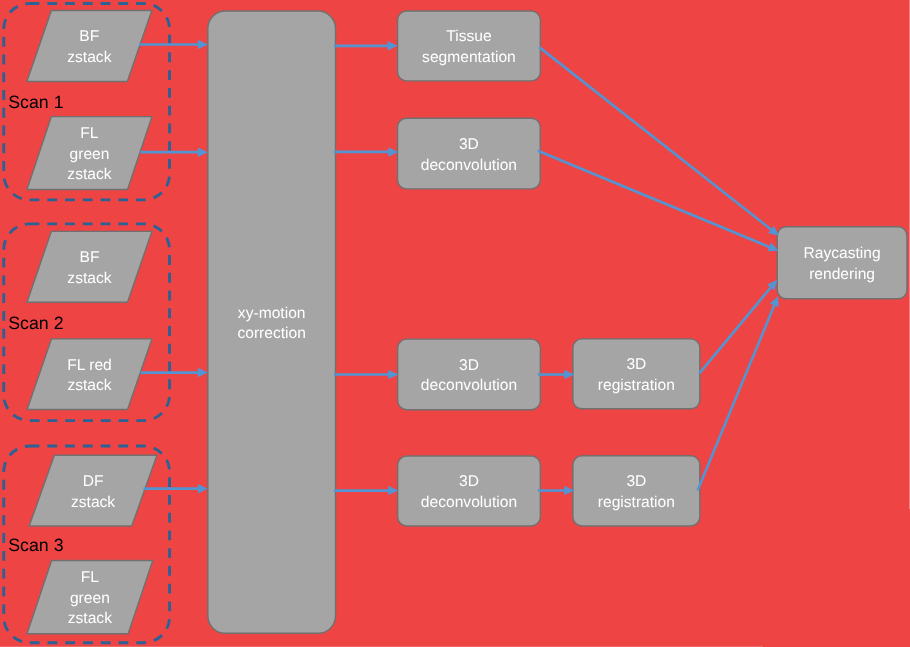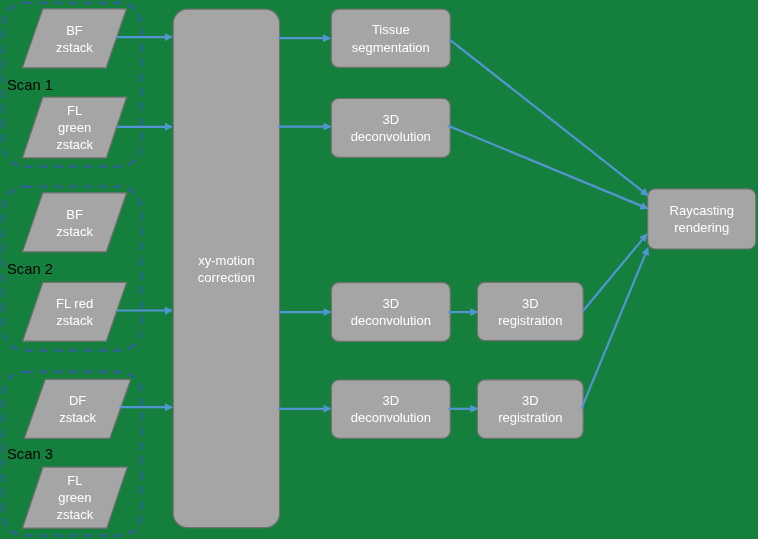--- a/index.html
+++ b/index.html
@@ -1,19 +1,19 @@
 <!DOCTYPE html>
 <html><head>
 <meta charset="utf-8">
 <title>Imaging pipeline flowchart</title>
 <style>
   html, body { margin:0; padding:0; background:#ffffff; }
   body { width:758px; height:539px; position:relative; overflow:hidden;
          font-family:"Liberation Sans", sans-serif; }
-  #stage { position:absolute; left:0; top:0; width:758px; height:539px; background:#15803d; }
+  #stage { position:absolute; left:0; top:0; width:758px; height:539px; background:#ef4444; }
   svg#flowchart { position:absolute; left:0; top:0; width:758px; height:539px; display:block;
                   font-family:"Liberation Sans", sans-serif; }
   svg#flowchart text { font-family:"Liberation Sans", sans-serif;
                        will-change: opacity; }
 </style>
 </head>
 <body>
 
 <div id="stage">
   <svg id="flowchart" viewBox="0 0 758 539" width="758" height="539" xmlns="http://www.w3.org/2000/svg">

